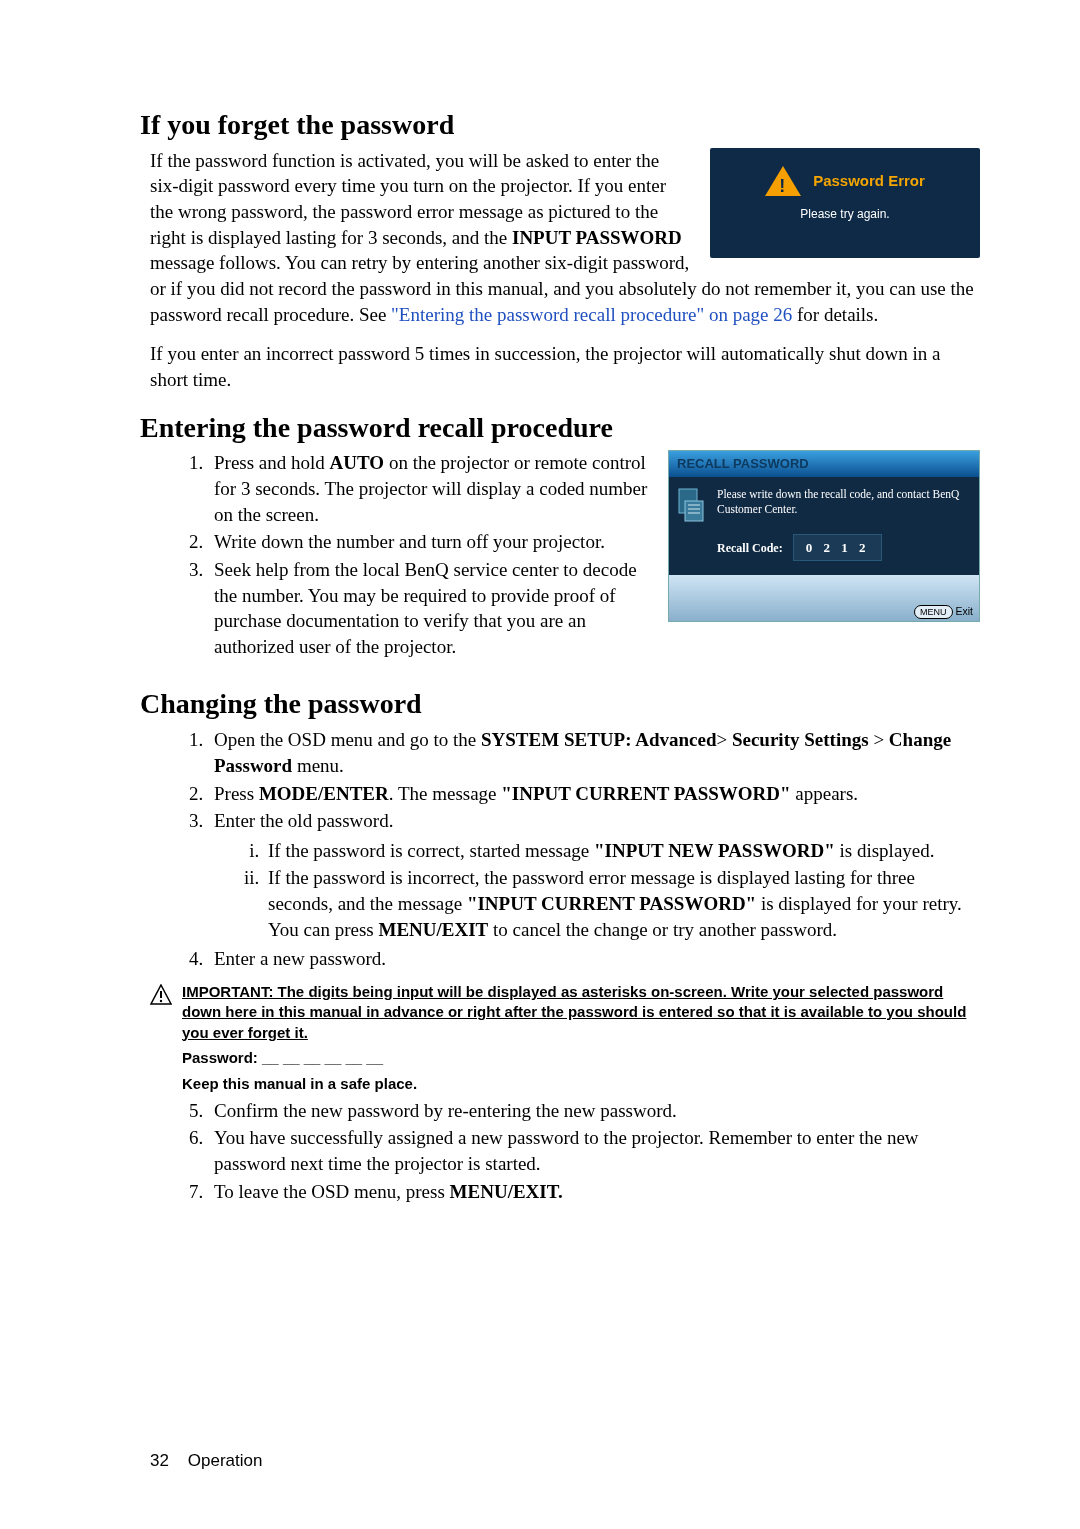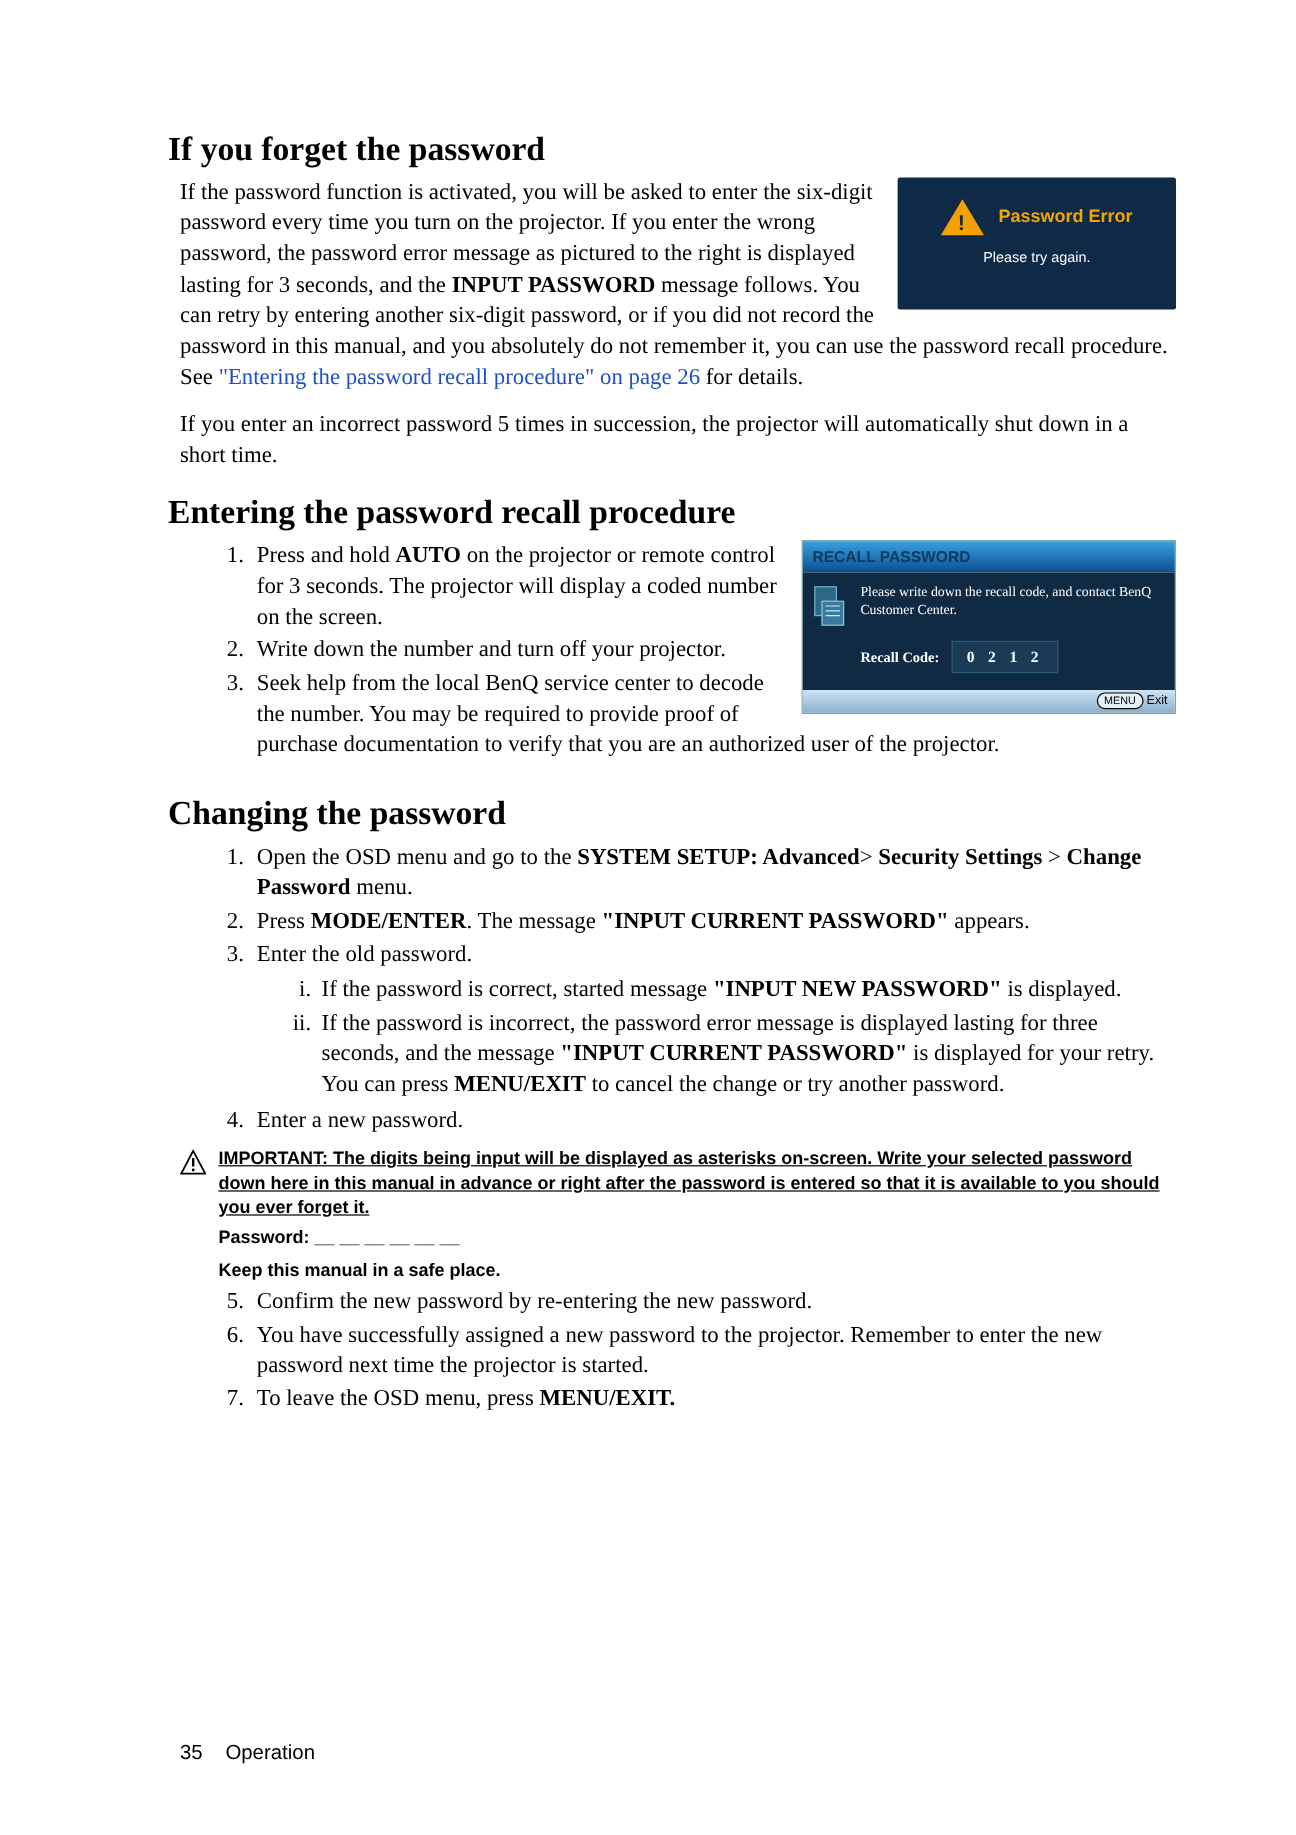--- a/index.html
+++ b/index.html
@@ -24,21 +24,21 @@
   .float-right { float: right; margin: 0 0 10px 18px; }
   .clear { clear: both; }
   ol.num { list-style: decimal; padding-left: 58px; margin: 0 0 10px 0; }
   ol.num > li { padding-left: 6px; margin-bottom: 2px; }
   ol.roman { list-style: lower-roman; padding-left: 50px; margin: 4px 0; }
   ol.roman > li { padding-left: 4px; margin-bottom: 2px; }
   .bold { font-weight: bold; }
 
   
   .err-box {
-    width: 232px; height: 110px;
+    width: 270px; height: 110px;
     background: #0e2a46;
     border-radius: 2px;
     color: #fff;
     display: flex; flex-direction: column; align-items: center;
     font-family: Arial, Helvetica, sans-serif;
   }
   .err-top { display: flex; align-items: center; gap: 12px; margin-top: 18px; }
   .err-icon {
     width: 0; height: 0;
     border-left: 18px solid transparent;
@@ -96,20 +96,21 @@
     font-size: 10.5px;
   }
   .menu-btn {
     display: inline-block;
     border: 1px solid #000;
     border-radius: 9px;
     padding: 0 5px;
     font-size: 9px;
     line-height: 12px;
     background: #e4eef6;
+    margin-top: 28px;
   }
 
   
   .note-row { display: flex; align-items: flex-start; gap: 10px; margin: 6px 0 2px 0; }
   .note-icon {
     flex-shrink: 0;
     margin-top: 2px;
   }
   .note-text {
     font-family: Arial, Helvetica, sans-serif;
@@ -229,14 +230,14 @@
 
 <ol class="num" start="5">
   <li>Confirm the new password by re-entering the new password.</li>
   <li>You have successfully assigned a new password to the projector. Remember to enter the new password next time the projector is started.</li>
   <li>
     <span>To leave the OSD menu, press </span><span class="bold">MENU/EXIT.</span>
   </li>
 </ol>
 
 <div class="footer">
-  <span>35</span>&nbsp;&nbsp;&nbsp;&nbsp;<span>Operation</span>
+  <span>32</span>&nbsp;&nbsp;&nbsp;&nbsp;<span>Operation</span>
 </div>
 
 </body></html>

